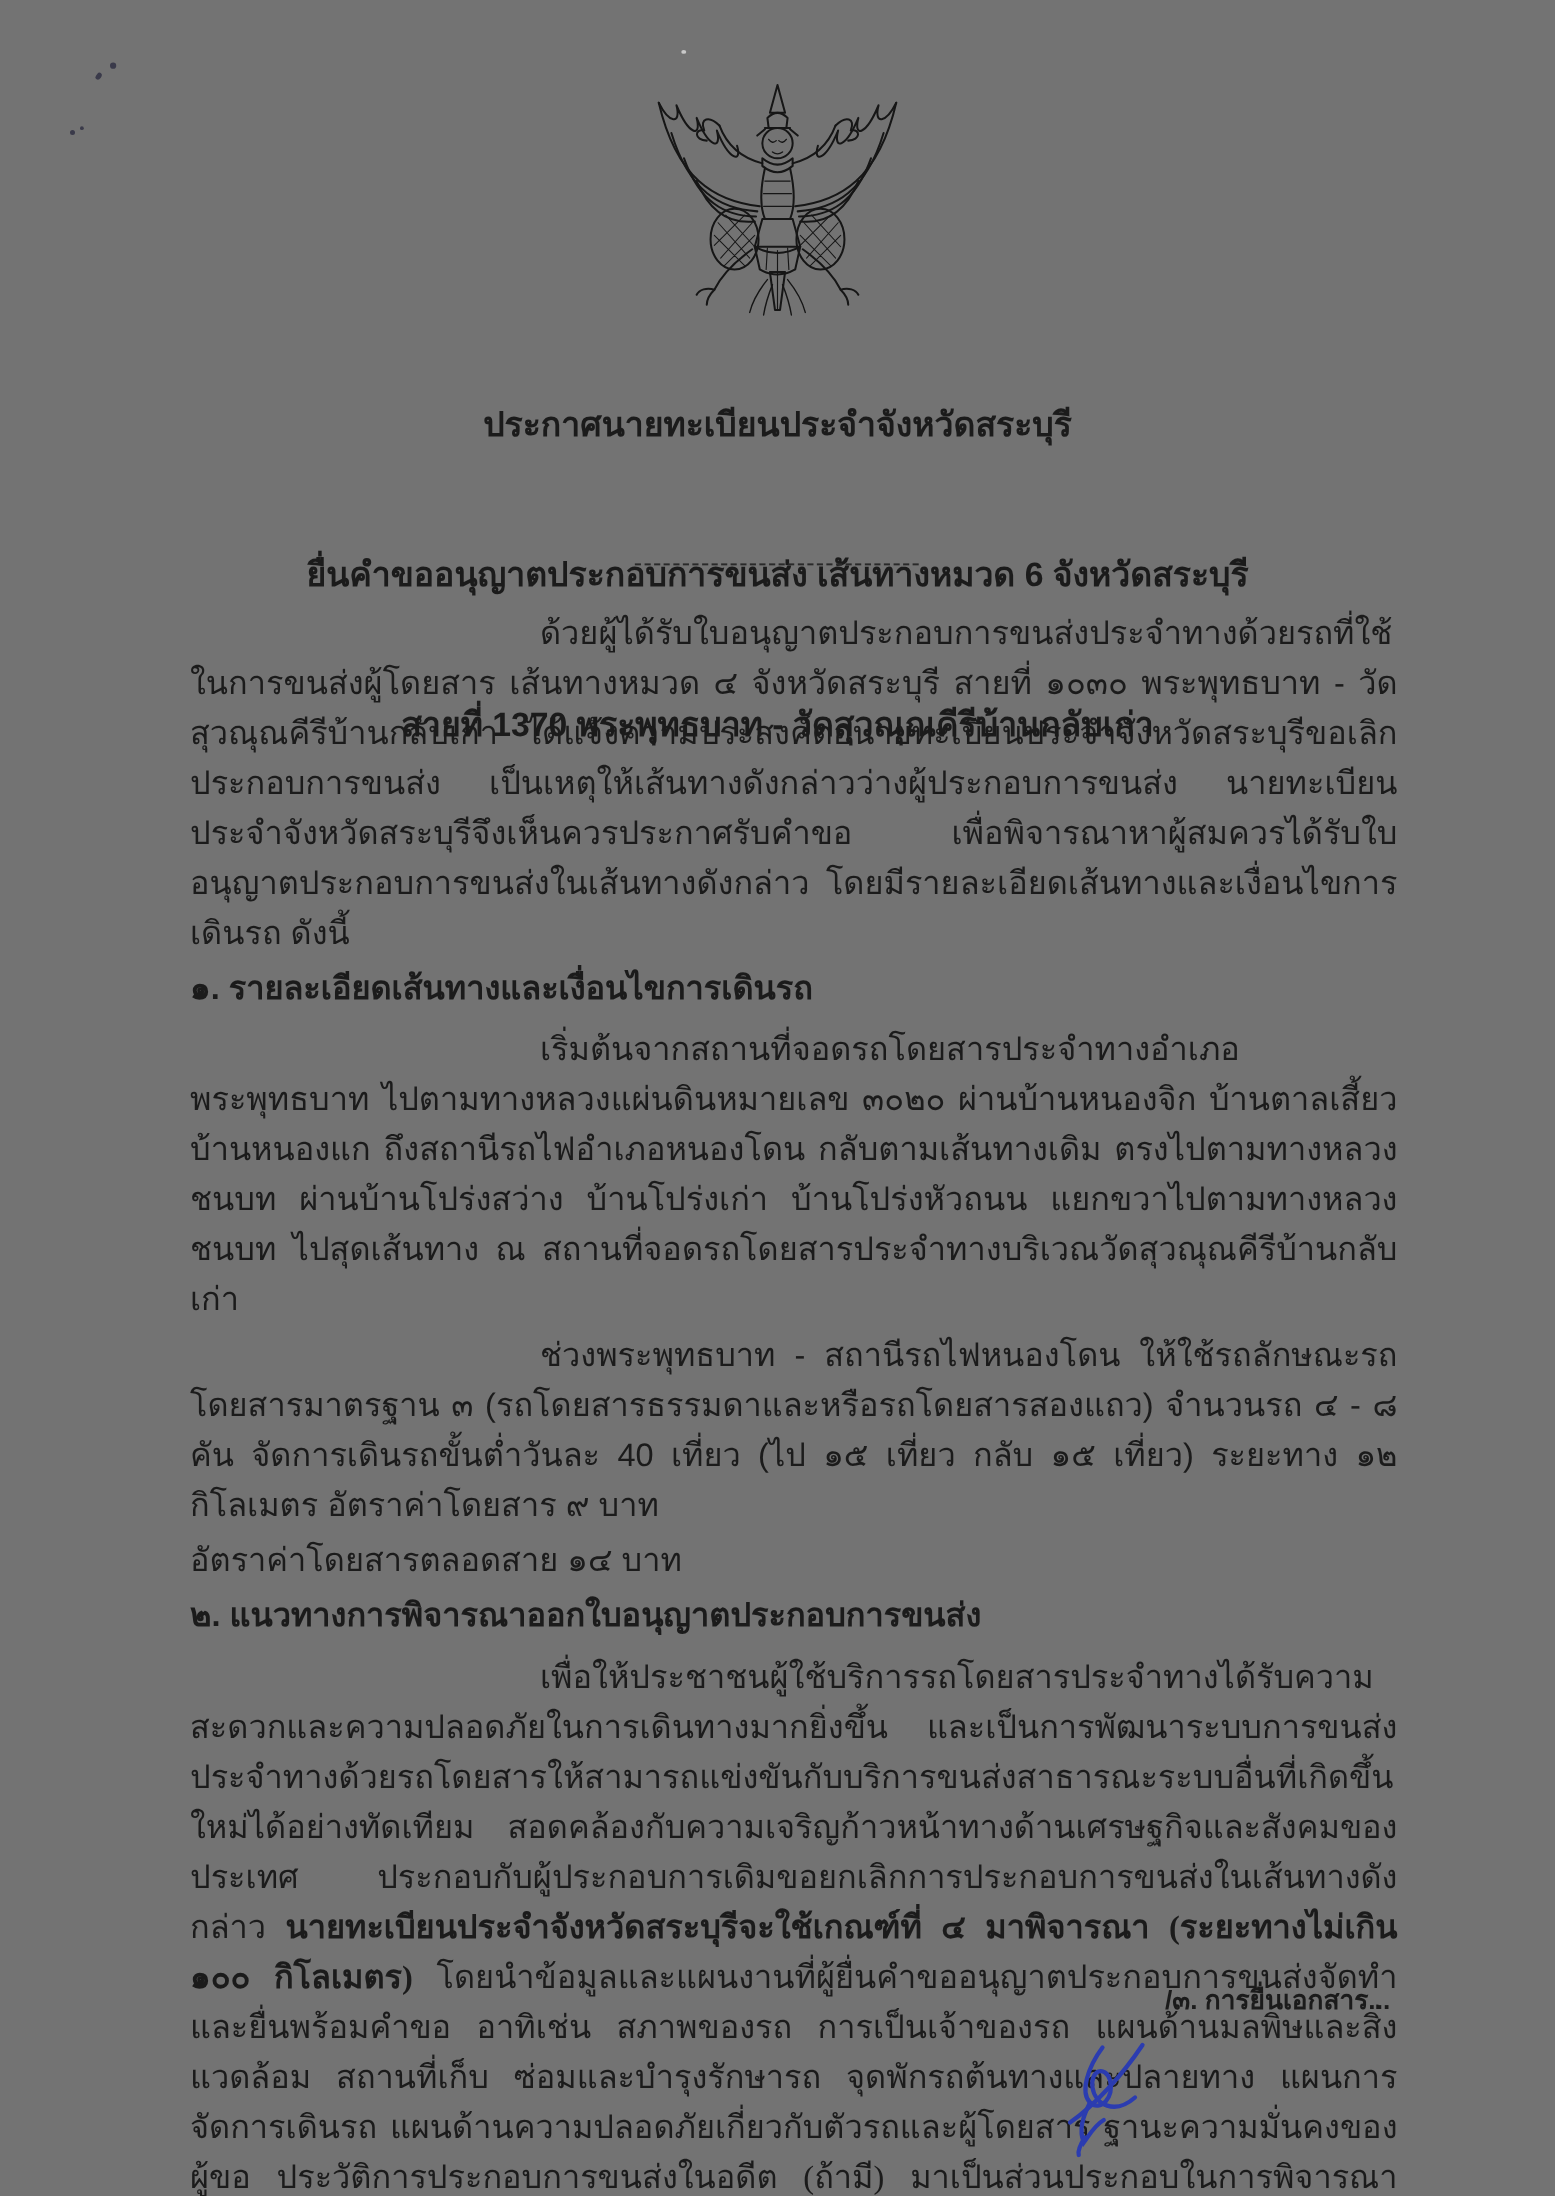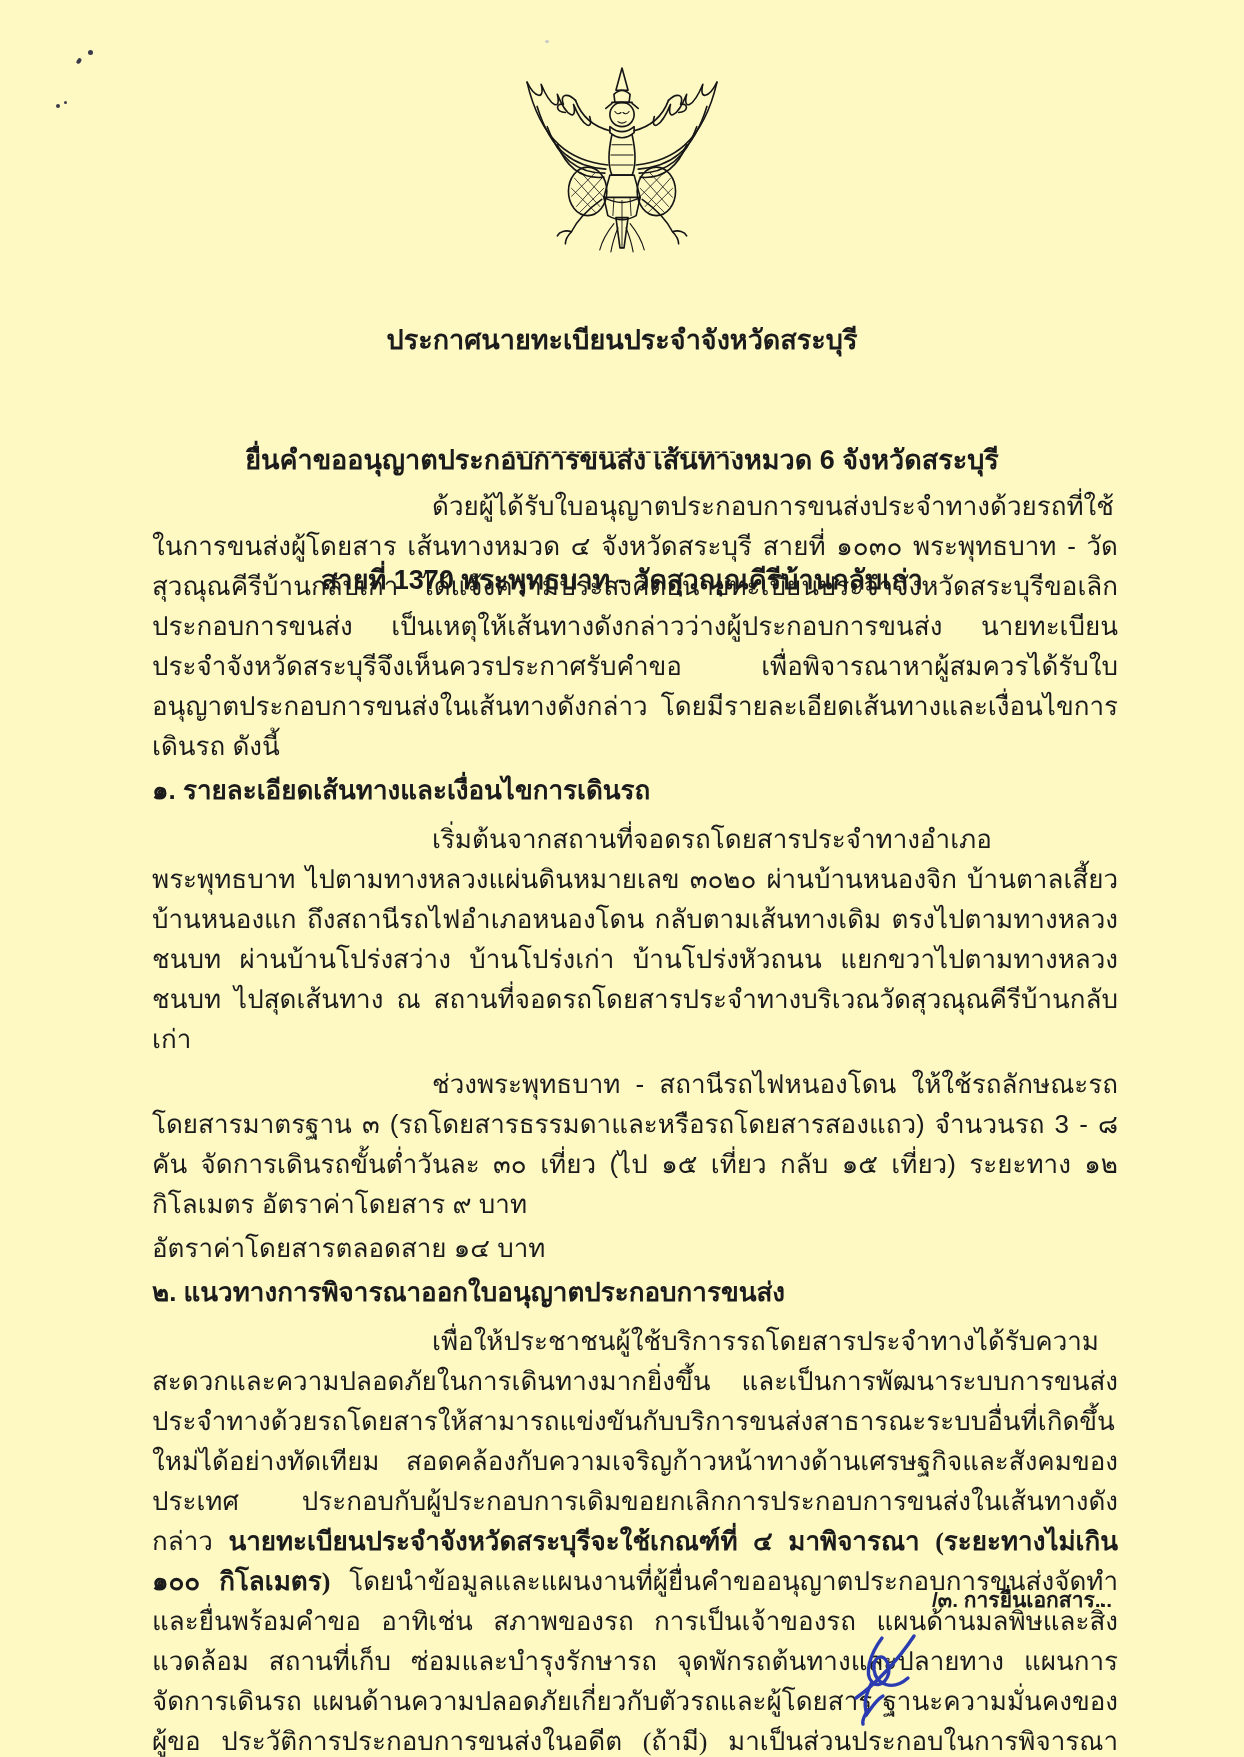--- a/index.html
+++ b/index.html
@@ -1,20 +1,20 @@
 <!DOCTYPE html>
 <html><head>
 <meta charset="utf-8">
 <style>
   html,body{margin:0;padding:0;background:#e8e8e8;}
   .page{
     position:relative;
     width:1244px;height:1757px;
     margin:0 auto;
-    background:#fef9c3;
+    background:#737373;
     font-family:"Liberation Sans",sans-serif;
     color:#1b1b1b;
     overflow:hidden;
   }
   .emblem{
     position:absolute;top:64px;left:50%;
     transform:translateX(-50%);
     width:250px;height:192px;
   }
   .title-block{
@@ -127,21 +127,21 @@
     <div>สายที่ 1370 พระพุทธบาท - วัดสุวณุณคีรีบ้านกลับเก่า</div>
   </div>
 
   <div class="separator">------------------------------</div>
 
   <div class="content">
     <p class="para">ด้วยผู้ได้รับใบอนุญาตประกอบการขนส่งประจำทางด้วยรถที่ใช้ในการขนส่งผู้โดยสาร เส้นทางหมวด ๔ จังหวัดสระบุรี สายที่ ๑๐๓๐ พระพุทธบาท - วัดสุวณุณคีรีบ้านกลับเก่า ได้แจ้งความประสงค์ต่อนายทะเบียนประจำจังหวัดสระบุรีขอเลิกประกอบการขนส่ง เป็นเหตุให้เส้นทางดังกล่าวว่างผู้ประกอบการขนส่ง นายทะเบียนประจำจังหวัดสระบุรีจึงเห็นควรประกาศรับคำขอ เพื่อพิจารณาหาผู้สมควรได้รับใบอนุญาตประกอบการขนส่งในเส้นทางดังกล่าว โดยมีรายละเอียดเส้นทางและเงื่อนไขการเดินรถ ดังนี้</p>
 
     <p class="heading">๑. รายละเอียดเส้นทางและเงื่อนไขการเดินรถ</p>
     <p class="para tight">เริ่มต้นจากสถานที่จอดรถโดยสารประจำทางอำเภอพระพุทธบาท ไปตามทางหลวงแผ่นดินหมายเลข ๓๐๒๐ ผ่านบ้านหนองจิก บ้านตาลเสี้ยว บ้านหนองแก ถึงสถานีรถไฟอำเภอหนองโดน กลับตามเส้นทางเดิม ตรงไปตามทางหลวงชนบท ผ่านบ้านโปร่งสว่าง บ้านโปร่งเก่า บ้านโปร่งหัวถนน แยกขวาไปตามทางหลวงชนบท ไปสุดเส้นทาง ณ สถานที่จอดรถโดยสารประจำทางบริเวณวัดสุวณุณคีรีบ้านกลับเก่า</p>
-    <p class="para">ช่วงพระพุทธบาท - สถานีรถไฟหนองโดน ให้ใช้รถลักษณะรถโดยสารมาตรฐาน ๓ (รถโดยสารธรรมดาและหรือรถโดยสารสองแถว) จำนวนรถ 3 - ๘ คัน จัดการเดินรถขั้นต่ำวันละ ๓๐ เที่ยว (ไป ๑๕ เที่ยว กลับ ๑๕ เที่ยว) ระยะทาง ๑๒ กิโลเมตร อัตราค่าโดยสาร ๙ บาท</p>
+    <p class="para">ช่วงพระพุทธบาท - สถานีรถไฟหนองโดน ให้ใช้รถลักษณะรถโดยสารมาตรฐาน ๓ (รถโดยสารธรรมดาและหรือรถโดยสารสองแถว) จำนวนรถ ๔ - ๘ คัน จัดการเดินรถขั้นต่ำวันละ 40 เที่ยว (ไป ๑๕ เที่ยว กลับ ๑๕ เที่ยว) ระยะทาง ๑๒ กิโลเมตร อัตราค่าโดยสาร ๙ บาท</p>
     <p class="subline">อัตราค่าโดยสารตลอดสาย ๑๔ บาท</p>
 
     <p class="heading">๒. แนวทางการพิจารณาออกใบอนุญาตประกอบการขนส่ง</p>
     <p class="para tight"><span>เพื่อให้ประชาชนผู้ใช้บริการรถโดยสารประจำทางได้รับความสะดวกและความปลอดภัยในการเดินทางมากยิ่งขึ้น และเป็นการพัฒนาระบบการขนส่งประจำทางด้วยรถโดยสารให้สามารถแข่งขันกับบริการขนส่งสาธารณะระบบอื่นที่เกิดขึ้นใหม่ได้อย่างทัดเทียม สอดคล้องกับความเจริญก้าวหน้าทางด้านเศรษฐกิจและสังคมของประเทศ ประกอบกับผู้ประกอบการเดิมขอยกเลิกการประกอบการขนส่งในเส้นทางดังกล่าว </span><span class="b">นายทะเบียนประจำจังหวัดสระบุรีจะใช้เกณฑ์ที่ ๔ มาพิจารณา (ระยะทางไม่เกิน ๑๐๐ กิโลเมตร)</span><span> โดยนำข้อมูลและแผนงานที่ผู้ยื่นคำขออนุญาตประกอบการขนส่งจัดทำและยื่นพร้อมคำขอ อาทิเช่น สภาพของรถ การเป็นเจ้าของรถ แผนด้านมลพิษและสิ่งแวดล้อม สถานที่เก็บ ซ่อมและบำรุงรักษารถ จุดพักรถต้นทางและปลายทาง แผนการจัดการเดินรถ แผนด้านความปลอดภัยเกี่ยวกับตัวรถและผู้โดยสาร ฐานะความมั่นคงของผู้ขอ ประวัติการประกอบการขนส่งในอดีต (ถ้ามี) มาเป็นส่วนประกอบในการพิจารณาออกใบอนุญาตประกอบการขนส่ง รายละเอียดปรากฏตามเอกสารแนบท้ายประกาศนี้</span></p>
   </div>
 
   <svg class="signature" viewBox="0 0 96 108" aria-hidden="true">
     <g fill="none" stroke="#2b3cb0" stroke-width="3.4" stroke-linecap="round">
       <path d="M10,80 C30,66 52,42 68,18"></path>
       <path d="M36,20 C24,36 18,56 26,64 C34,72 46,60 42,46 C38,34 26,38 28,52 C30,66 46,74 62,60"></path>

